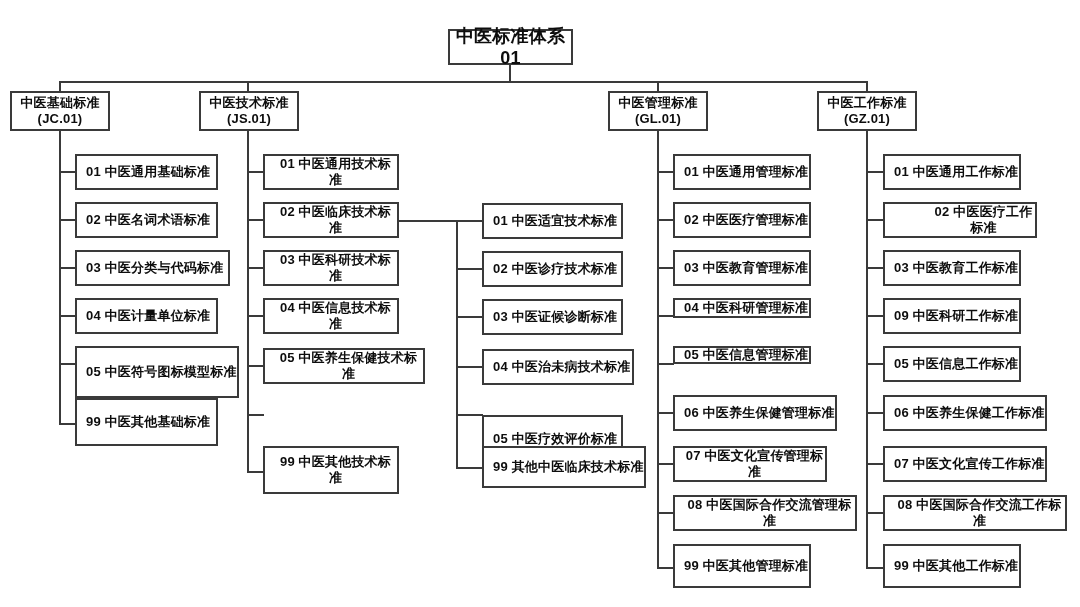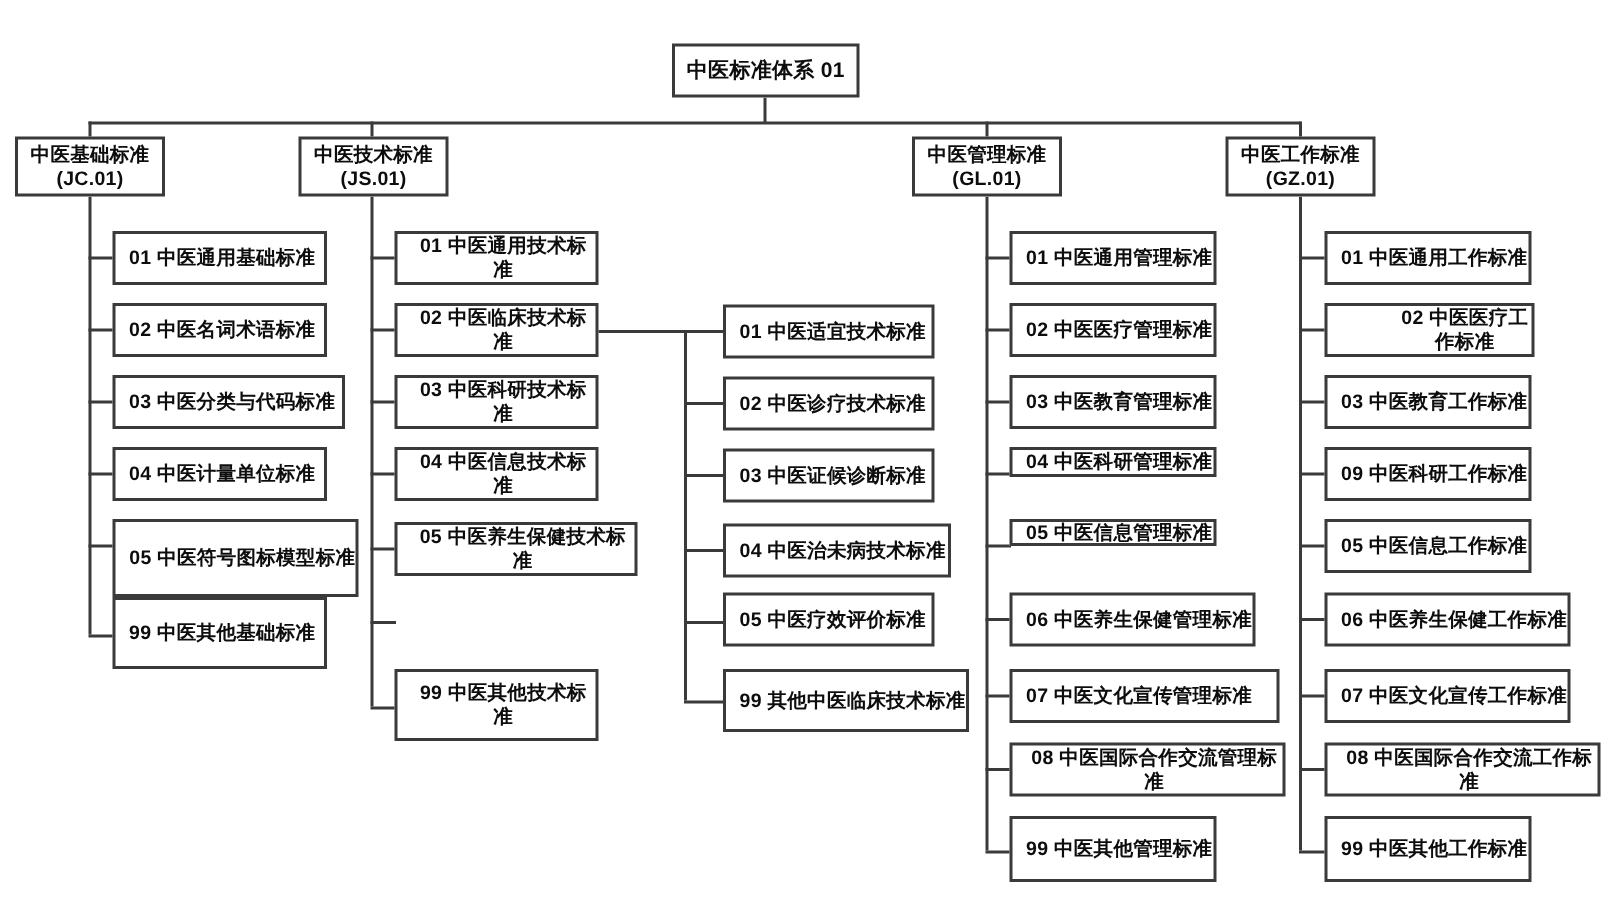--- a/index.html
+++ b/index.html
@@ -26,21 +26,21 @@
     align-items: center;
     justify-content: center;
     text-align: center;
     color: #0d0d0d;
     font-weight: bold;
     letter-spacing: 0.2px;
     line-height: 1.25;
     z-index: 3;
   }
   .node.root {
-    font-size: 14px;
+    font-size: 18px;
   }
   .node.lvl2 {
     font-size: 13px;
     white-space: pre-line;
   }
   .node.leaf {
     font-size: 13px;
     justify-content: flex-start;
     padding-left: 9px;
   }
@@ -109,21 +109,21 @@
   <div class="node leaf" style="left:75px; top:250px; width:155px; height:36px;">
     <span>03 中医分类与代码标准</span>
   </div>
 
   <div class="line h" style="left:59px; top:315px; width:17px;"></div>
   <div class="node leaf" style="left:75px; top:298px; width:143px; height:36px;">
     <span>04 中医计量单位标准</span>
   </div>
 
   <div class="line h" style="left:59px; top:363px; width:17px;"></div>
-  <div class="node leaf" style="left:75px; top:346px; width:164px; height:52px;justify-content:center;">
+  <div class="node leaf" style="left:75px; top:346px; width:164px; height:52px;">
     <span>05 中医符号图标模型标准</span>
   </div>
 
   <div class="line h" style="left:59px; top:423px; width:17px;"></div>
   <div class="node leaf" style="left:75px; top:398px; width:143px; height:48px;">
     <span>99 中医其他基础标准</span>
   </div>
 
   <div class="line h" style="left:247px; top:171px; width:17px;"></div>
   <div class="node leaf" style="left:263px; top:154px; width:136px; height:36px;">
@@ -171,21 +171,21 @@
   <div class="node leaf" style="left:482px; top:299px; width:141px; height:36px;">
     <span>03 中医证候诊断标准</span>
   </div>
 
   <div class="line h" style="left:456px; top:366px; width:27px;"></div>
   <div class="node leaf" style="left:482px; top:349px; width:152px; height:36px;">
     <span>04 中医治未病技术标准</span>
   </div>
 
   <div class="line h" style="left:456px; top:414px; width:27px;"></div>
-  <div class="node leaf" style="left:482px; top:395px; width:141px; height:36px;align-items:center;">
+  <div class="node leaf" style="left:482px; top:415px; width:141px; height:49px;align-items:center;">
     <span>05 中医疗效评价标准</span>
   </div>
 
   <div class="line h" style="left:456px; top:467px; width:27px;"></div>
   <div class="node leaf" style="left:482px; top:446px; width:164px; height:42px;">
     <span>99 其他中医临床技术标准</span>
   </div>
 
   <div class="line h" style="left:657px; top:171px; width:17px;"></div>
   <div class="node leaf" style="left:673px; top:154px; width:138px; height:36px;">
@@ -211,41 +211,41 @@
   <div class="node leaf" style="left:673px; top:346px; width:138px; height:18px;">
     <span>05 中医信息管理标准</span>
   </div>
 
   <div class="line h" style="left:657px; top:412px; width:17px;"></div>
   <div class="node leaf" style="left:673px; top:395px; width:164px; height:36px;text-align:right;">
     <span>06 中医养生保健管理标准</span>
   </div>
 
   <div class="line h" style="left:657px; top:463px; width:17px;"></div>
-  <div class="node leaf" style="left:673px; top:446px; width:180px; height:36px;">
+  <div class="node leaf" style="left:673px; top:446px; width:154px; height:36px;">
     <span>07 中医文化宣传管理标准</span>
   </div>
 
   <div class="line h" style="left:657px; top:512px; width:17px;"></div>
   <div class="node leaf" style="left:673px; top:495px; width:184px; height:36px;">
     <span>08 中医国际合作交流管理标准</span>
   </div>
 
   <div class="line h" style="left:657px; top:567px; width:17px;"></div>
   <div class="node leaf" style="left:673px; top:544px; width:138px; height:44px;">
     <span>99 中医其他管理标准</span>
   </div>
 
   <div class="line h" style="left:866px; top:171px; width:18px;"></div>
   <div class="node leaf" style="left:883px; top:154px; width:138px; height:36px;">
     <span>01 中医通用工作标准</span>
   </div>
 
   <div class="line h" style="left:866px; top:219px; width:18px;"></div>
-  <div class="node leaf" style="left:883px; top:202px; width:140px; height:36px;padding-left:47px;">
+  <div class="node leaf" style="left:883px; top:202px; width:154px; height:36px;padding-left:47px;">
     <span>02 中医医疗工作标准</span>
   </div>
 
   <div class="line h" style="left:866px; top:267px; width:18px;"></div>
   <div class="node leaf" style="left:883px; top:250px; width:138px; height:36px;">
     <span>03 中医教育工作标准</span>
   </div>
 
   <div class="line h" style="left:866px; top:315px; width:18px;"></div>
   <div class="node leaf" style="left:883px; top:298px; width:138px; height:36px;">

